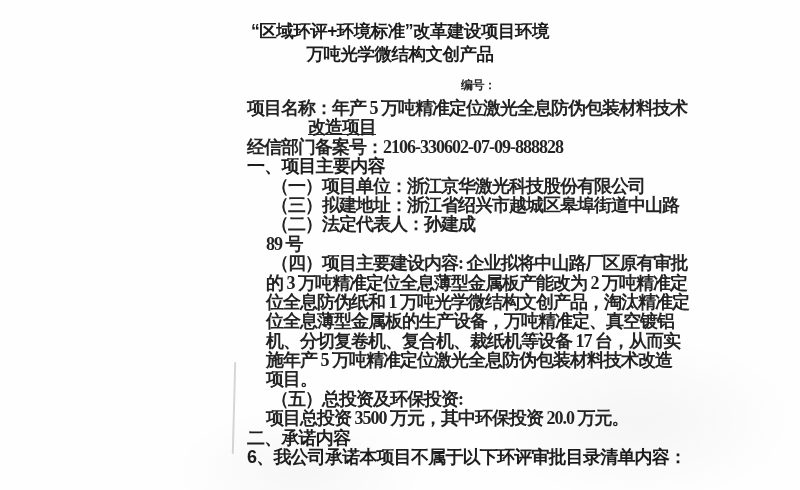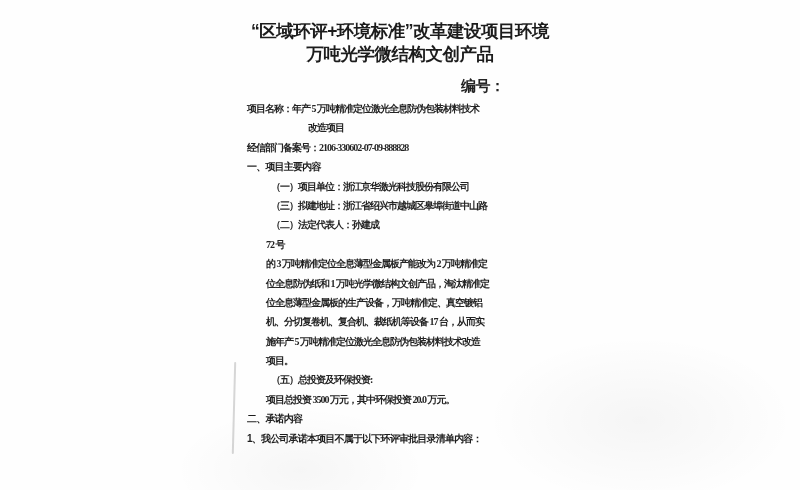--- a/index.html
+++ b/index.html
@@ -42,50 +42,50 @@
     font-weight: 700;
     line-height: 23px;
     letter-spacing: -0.5px;
     color: #1c1c1c;
   }
   .title .tline { display: block; }
   .serial {
     position: absolute;
     top: 77px;
     left: 461px;
-    font-size: 15px;
+    font-size: 12px;
     font-weight: 700;
     letter-spacing: -0.5px;
     color: #242424;
   }
   .doc-body {
     position: absolute;
     top: 99px;
     left: 247px;
     width: 410px;
   }
   .line {
     height: 19.4px;
     line-height: 19.4px;
-    font-size: 10px;
+    font-size: 18px;
     font-weight: 600;
     letter-spacing: -1px;
     white-space: nowrap;
     color: #242424;
   }
   .line.kaib { font-weight: 700; }
   .line.hei {
     font-family: "Liberation Sans", "DejaVu Sans", sans-serif;
     font-weight: 700;
     letter-spacing: -0.8px;
     color: #1d1d1d;
   }
   .line.item   { padding-left: 24px; }
   .line.indent { padding-left: 19px; }
-  .line.cont2  { padding-left: 61px; }
+  .line.cont2  { padding-left: 61px; text-decoration: underline; }
 </style>
 </head>
 <body>
 
 <div class="page">
 
   <div class="scan-artifact"></div>
 
   <h1 class="title">
     <span class="tline">“区域环评+环境标准”改革建设项目环境</span>
@@ -95,26 +95,27 @@
   <div class="serial">编号：</div>
 
   <div class="doc-body">
     <div class="line kaib">项目名称：年产 5 万吨精准定位激光全息防伪包装材料技术</div>
     <div class="line kaib cont2">改造项目</div>
     <div class="line kaib">经信部门备案号：2106-330602-07-09-888828</div>
     <div class="line hei">一、项目主要内容</div>
     <div class="line item">（一）项目单位：浙江京华激光科技股份有限公司</div>
     <div class="line item">（三）拟建地址：浙江省绍兴市越城区皋埠街道中山路</div>
     <div class="line item">（二）法定代表人：孙建成</div>
-    <div class="line indent">72 号</div>
+    <div class="line indent">89 号</div>
+    <div class="line item">（四）项目主要建设内容: 企业拟将中山路厂区原有审批</div>
     <div class="line indent">的 3 万吨精准定位全息薄型金属板产能改为 2 万吨精准定</div>
     <div class="line indent">位全息防伪纸和 1 万吨光学微结构文创产品，淘汰精准定</div>
     <div class="line indent">位全息薄型金属板的生产设备，万吨精准定、真空镀铝</div>
     <div class="line indent">机、分切复卷机、复合机、裁纸机等设备 17 台，从而实</div>
     <div class="line indent">施年产 5 万吨精准定位激光全息防伪包装材料技术改造</div>
     <div class="line indent">项目。</div>
     <div class="line item">（五）总投资及环保投资:</div>
     <div class="line indent">项目总投资 3500 万元，其中环保投资 20.0 万元。</div>
     <div class="line hei">二、承诺内容</div>
-    <div class="line hei">1、我公司承诺本项目不属于以下环评审批目录清单内容：</div>
+    <div class="line hei">6、我公司承诺本项目不属于以下环评审批目录清单内容：</div>
   </div>
 
 </div>
 
 </body></html>

